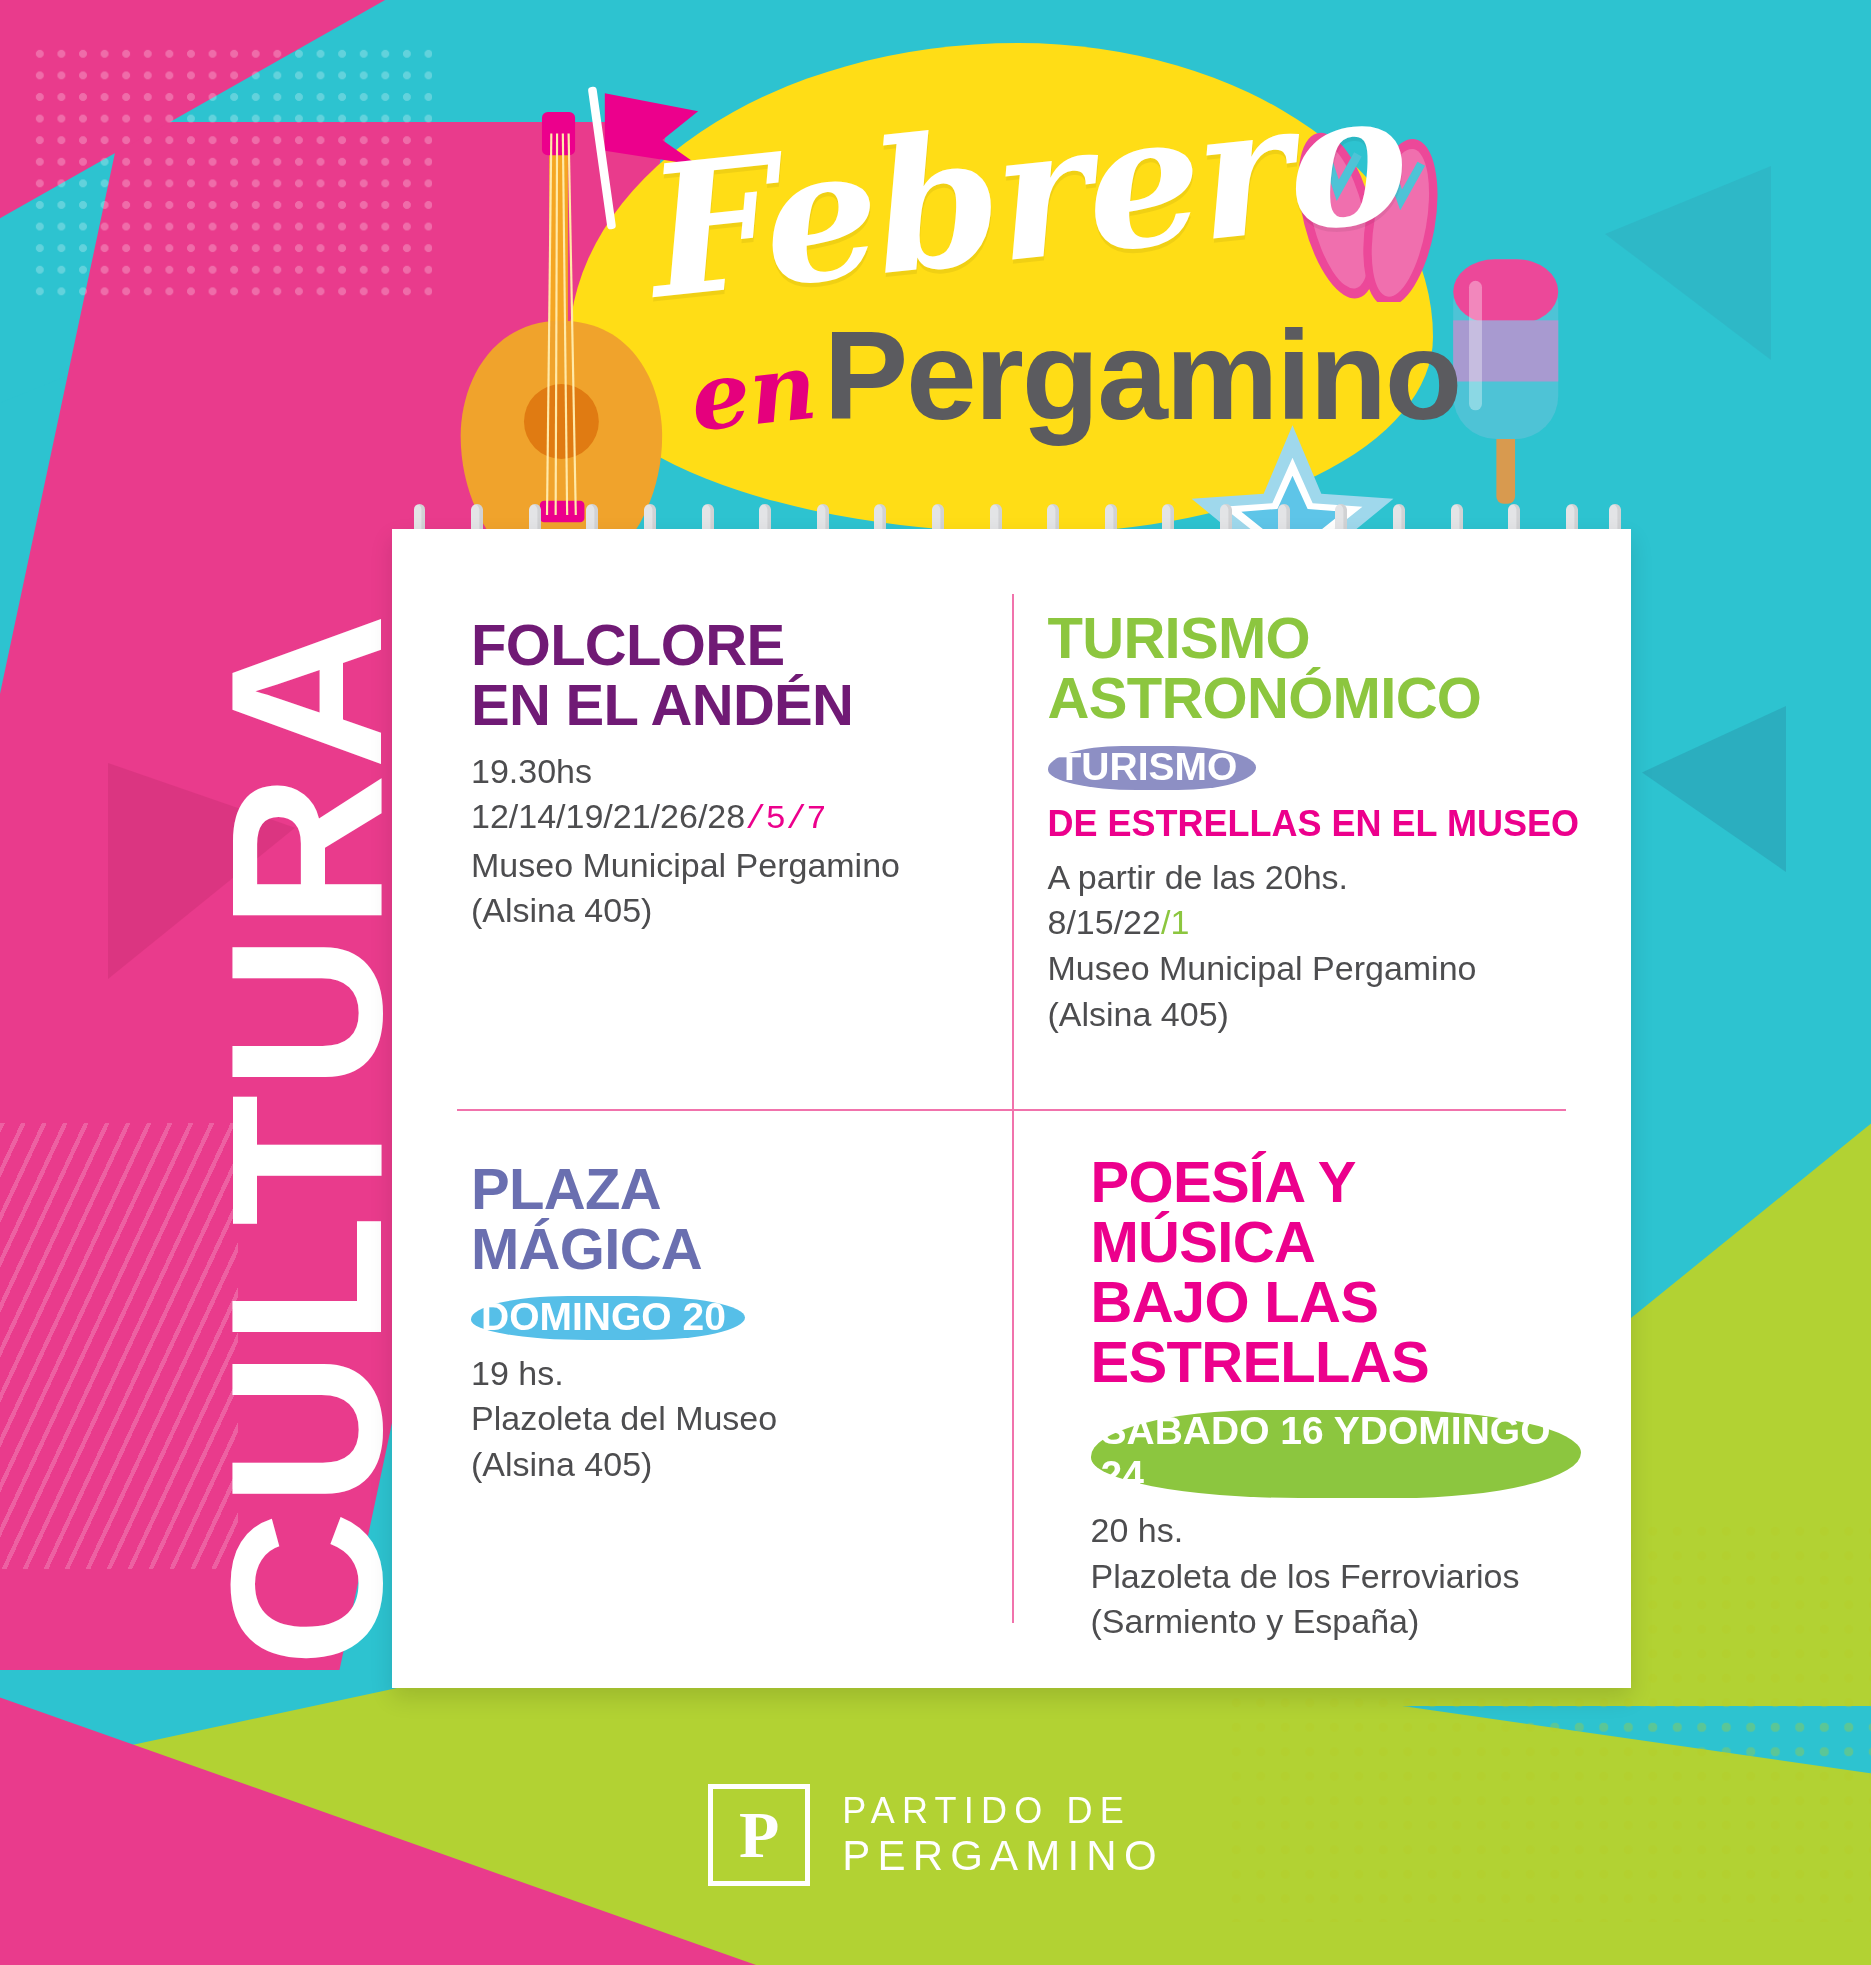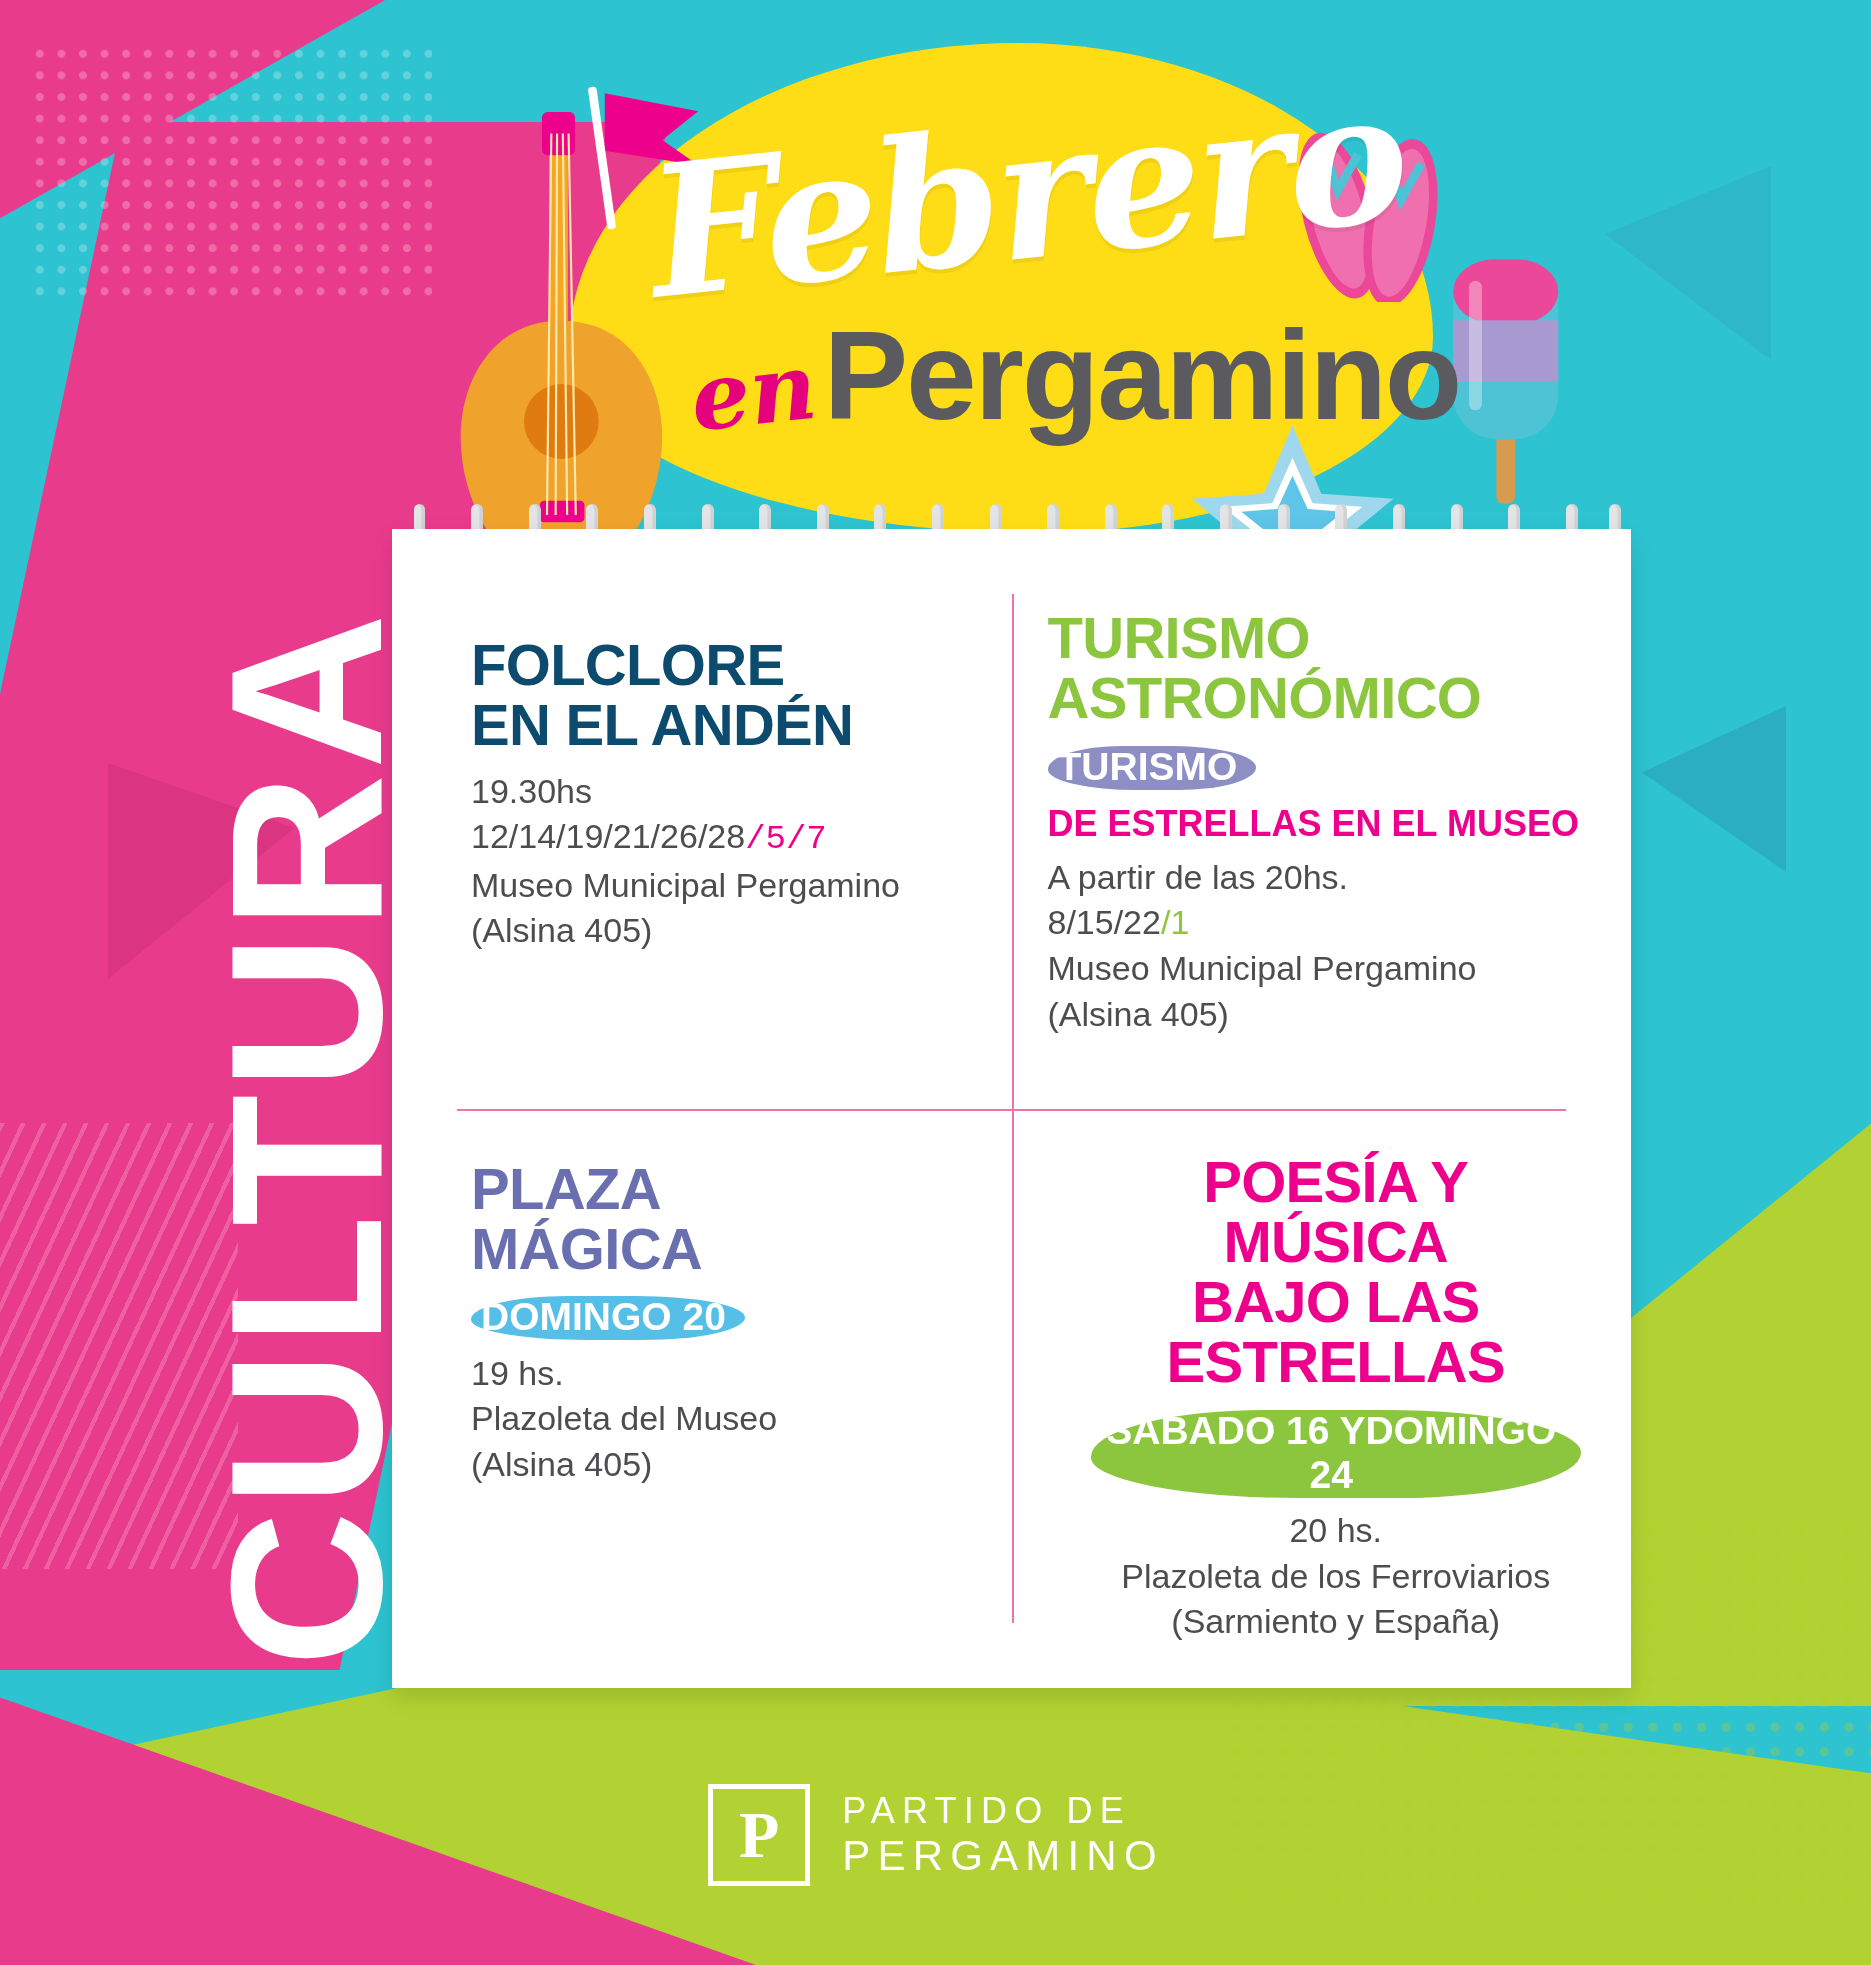--- a/index.html
+++ b/index.html
@@ -81,26 +81,26 @@
     font-family:"Liberation Sans", sans-serif;font-weight:bold;font-size:216px;color:#ffffff;
     letter-spacing:4.3px;white-space:nowrap;line-height:1;}
 
   
   .grid{position:absolute;left:392px;top:529px;width:1239px;height:1159px;
     display:grid;grid-template-columns:1fr 1fr;grid-template-rows:1fr 1fr;}
   .cell{position:relative;padding:79px 50px 29px 79px;box-sizing:border-box;}
   .cell.r1c1{padding-top:86px;}
   .cell.r1c2{padding-left:36px;}
   .cell.r2c1{padding-top:50px;}
-  .cell.r2c2{padding-top:43px;text-align:center;}
+  .cell.r2c2{padding-top:43px;}
   .vline{position:absolute;left:50%;top:65px;bottom:65px;width:2.2px;background:#f173ac;}
   .hline{position:absolute;left:65px;right:65px;top:50%;height:2.2px;background:#f173ac;}
 
   .ev-title{font-weight:bold;font-size:58px;line-height:1.04;margin:0 0 13px 0;letter-spacing:-0.7px;}
-  .t-blue{color:#0c4a6e;margin-top:20px;}
+  .t-blue{color:#701a75;}
   .t-green{color:#8cc63f;}
   .t-purple{color:#6a6fb0;}
   .t-pink{color:#ec008c;}
 
   .brush{display:inline-block;position:relative;padding:2.9px 19px 4.3px 10px;margin-bottom:7.2px;}
   .brush .brush-bg{position:absolute;left:0;top:4.3px;right:0;bottom:2.9px;z-index:0;
     border-radius:40% 45% 42% 48% / 60% 55% 58% 52%;}
   .brush .brush-txt{position:relative;z-index:1;font-weight:bold;font-size:39px;color:#ffffff;letter-spacing:0px;}
   .brush.pink .brush-bg{background:#ec4899;}
   .brush.purple .brush-bg{background:#8d8fc4;}

